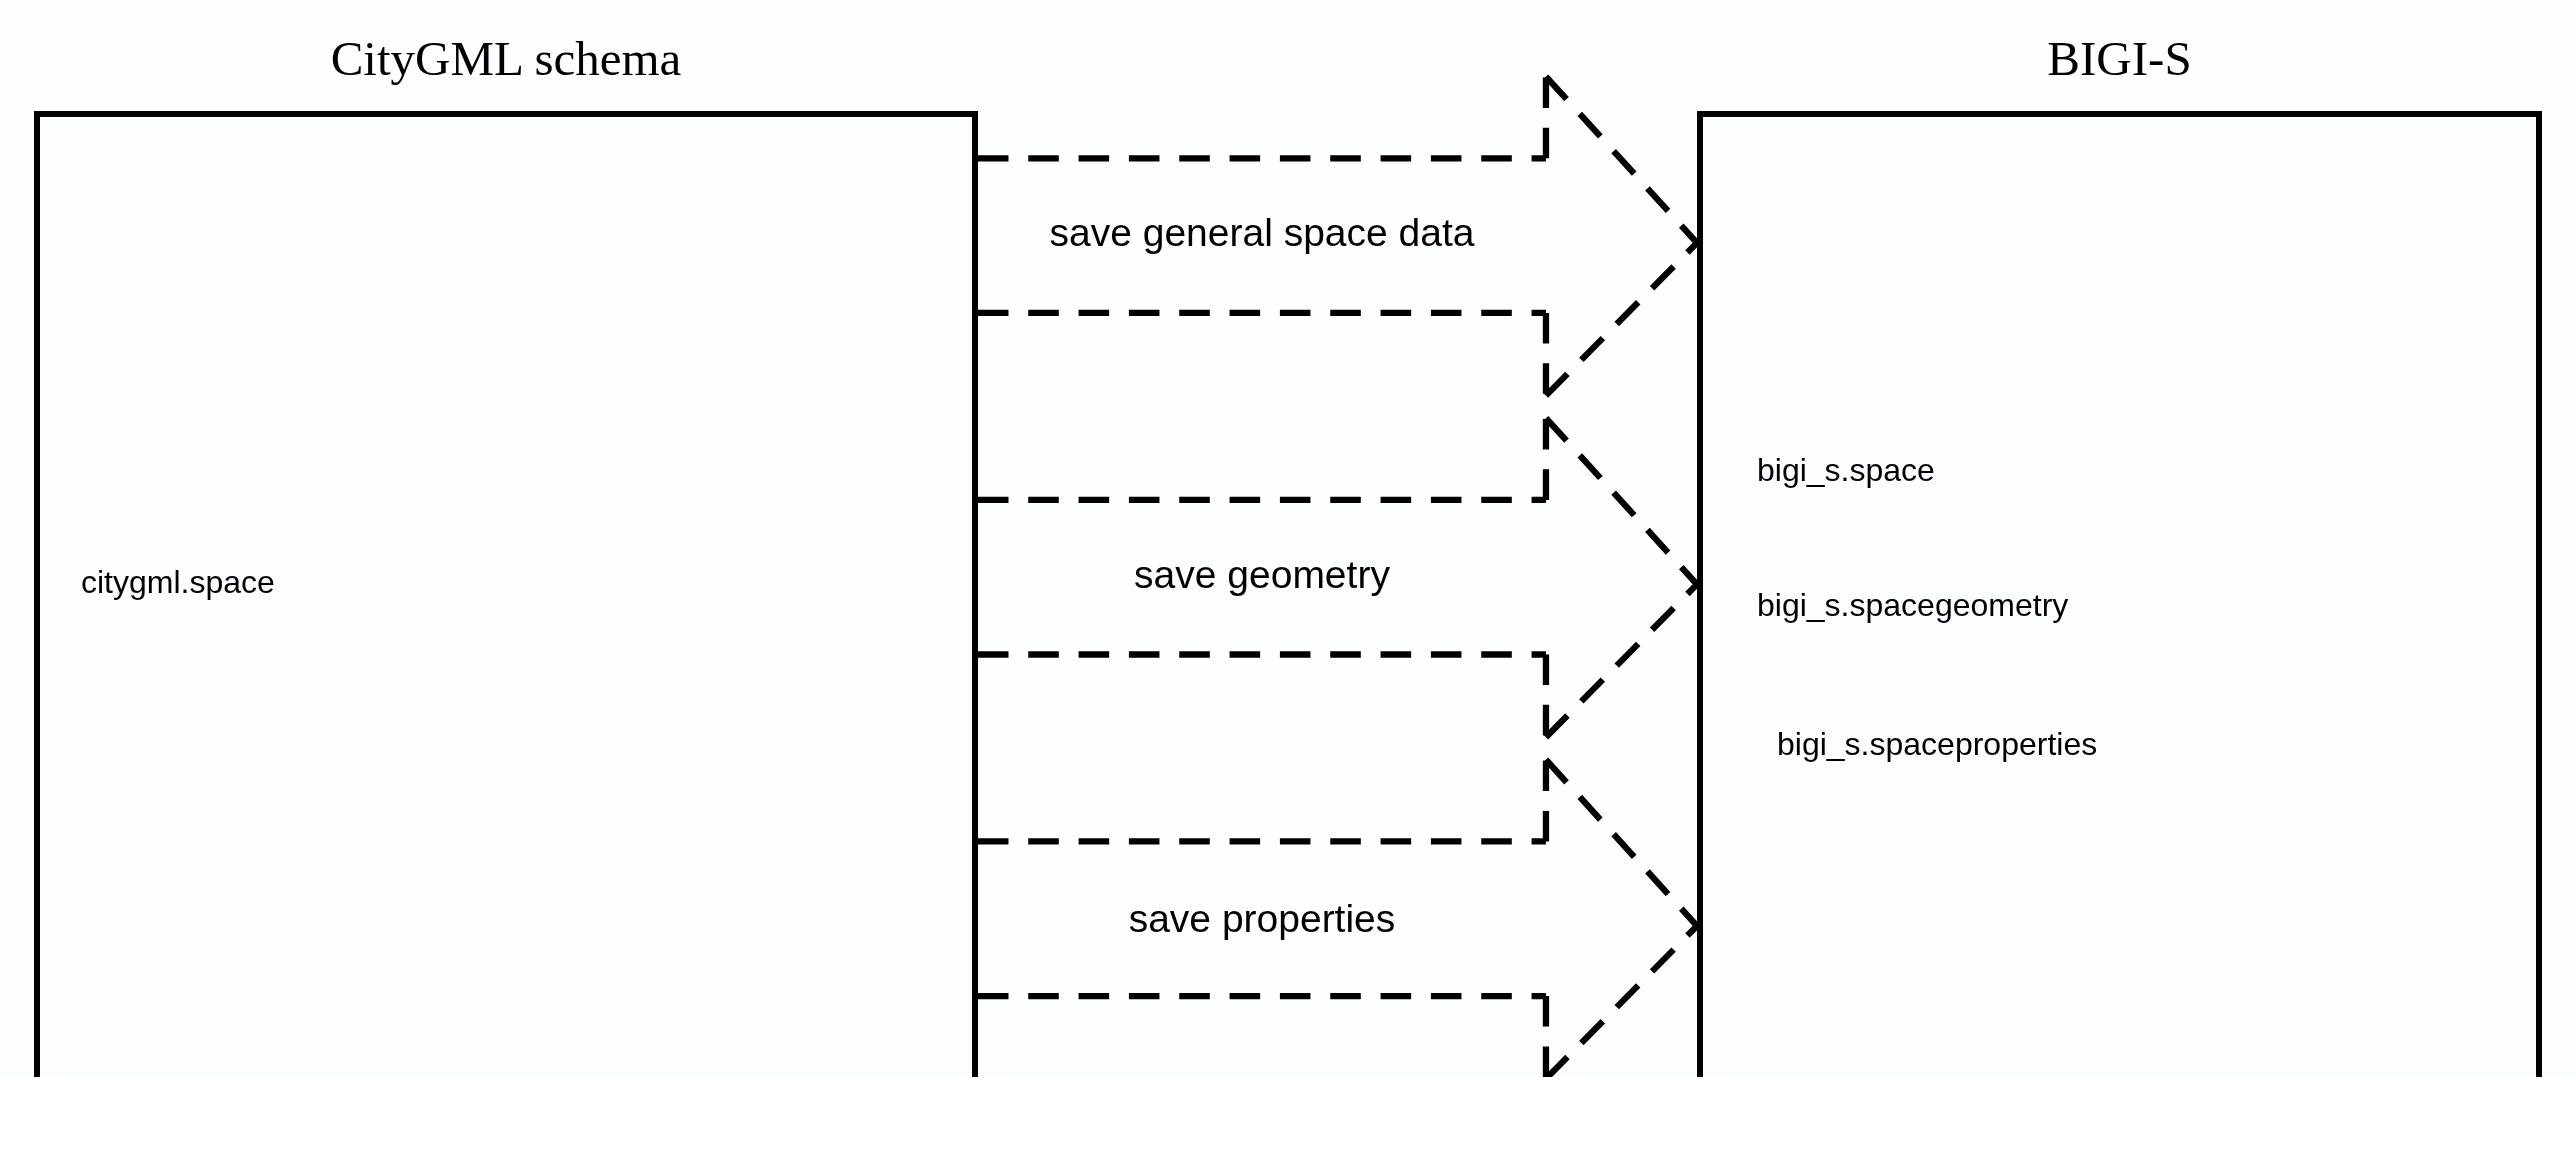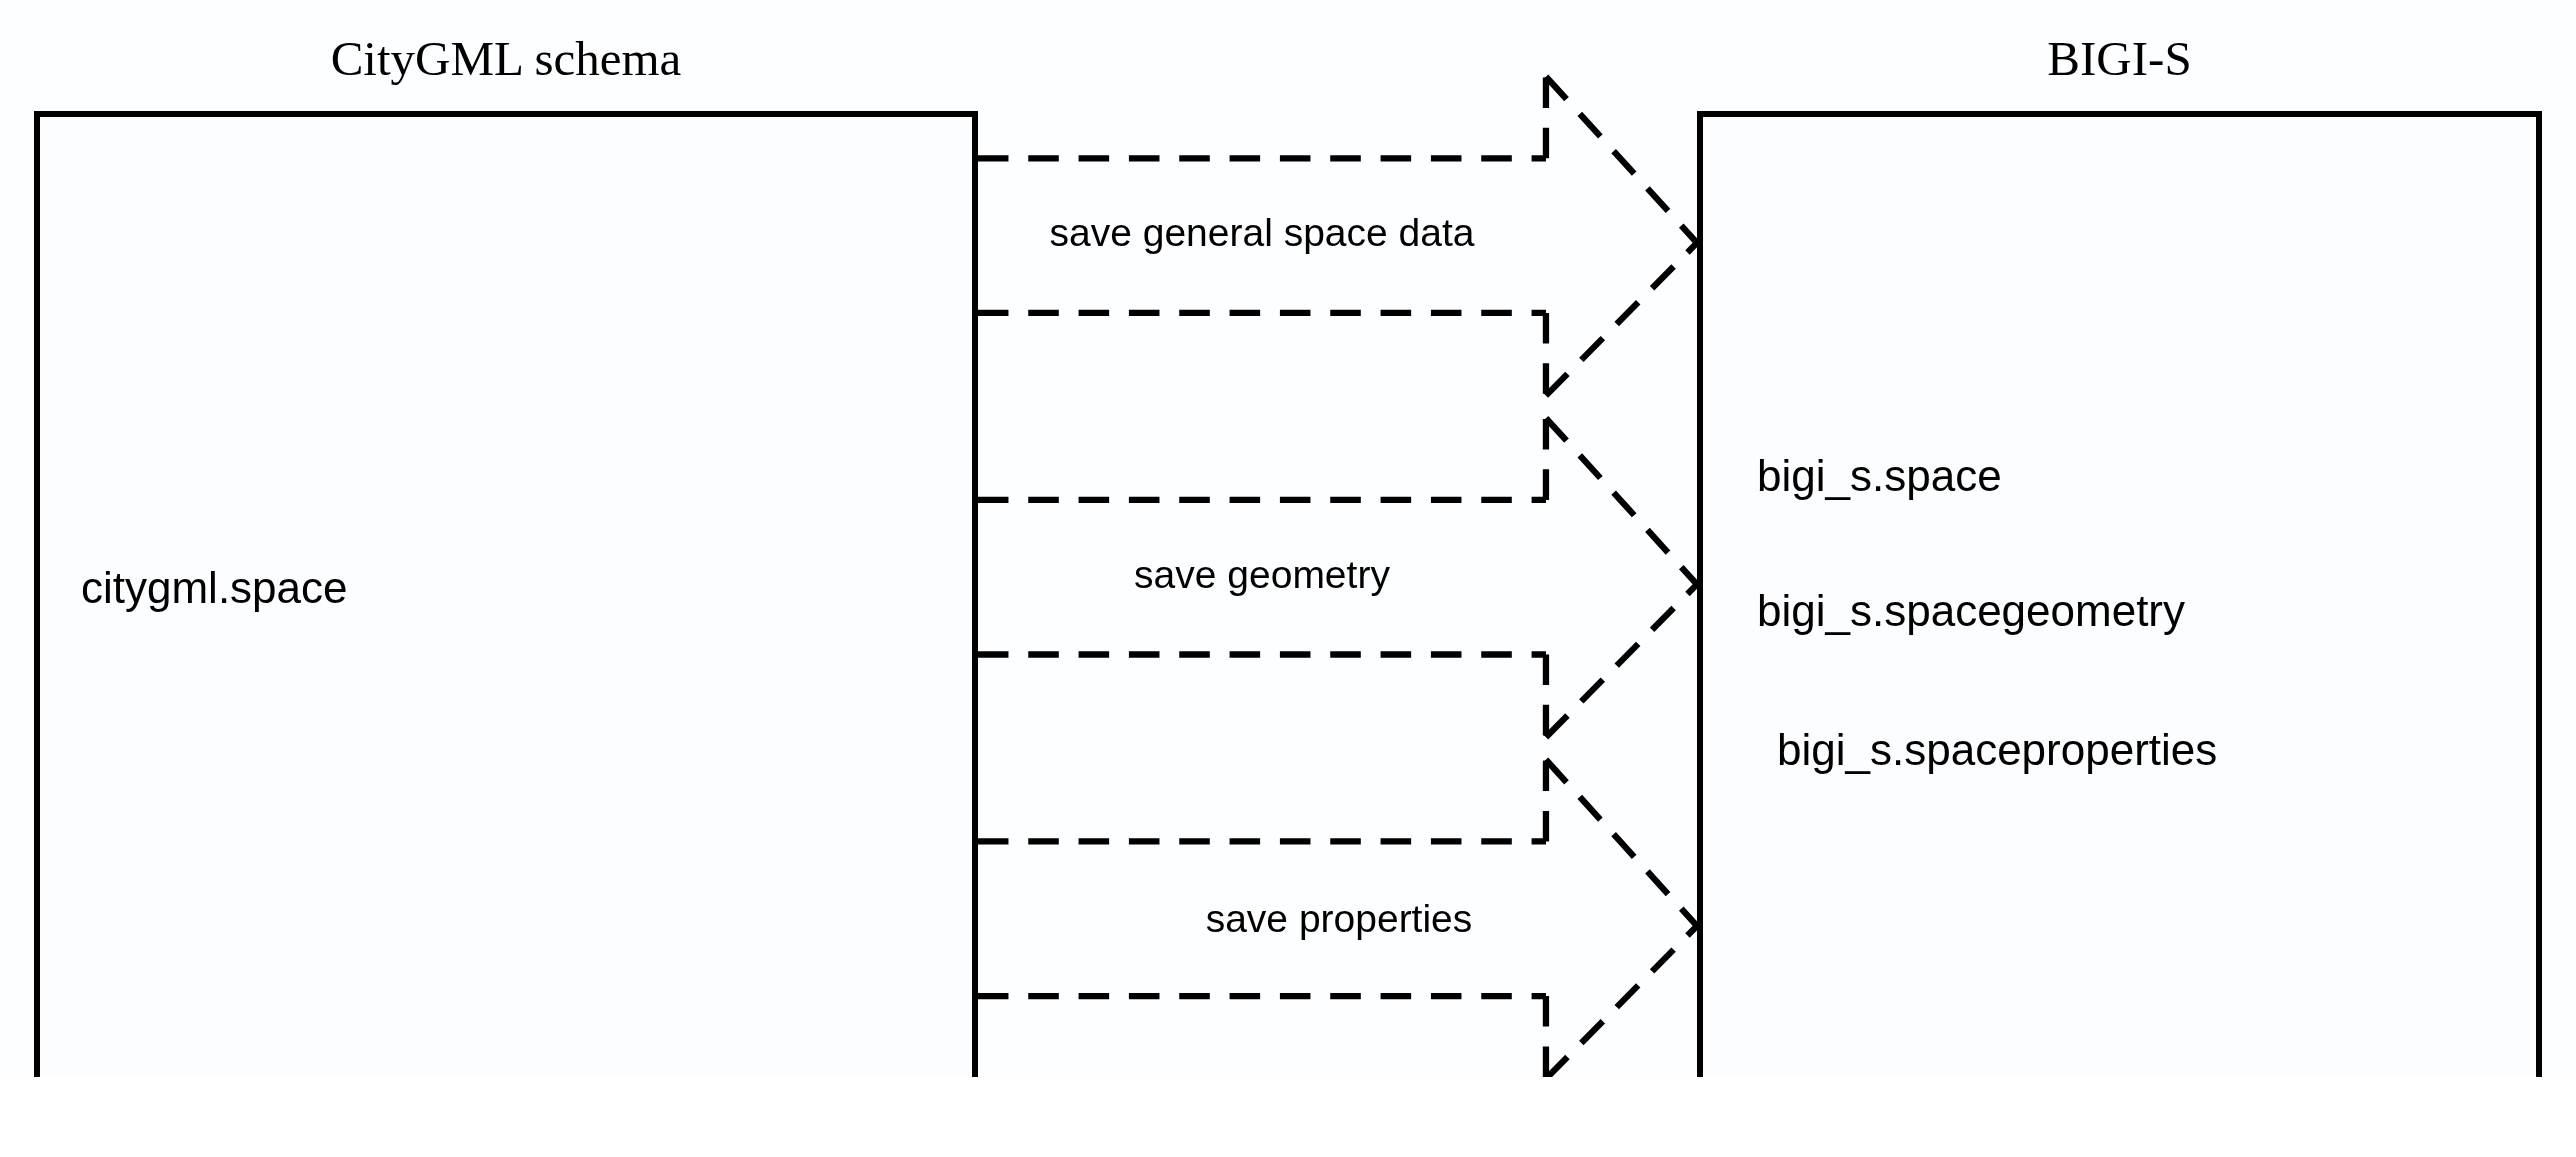--- a/index.html
+++ b/index.html
@@ -32,21 +32,21 @@
     box-sizing: border-box;
     border: 6.3px solid #000000;
     background: #fcfdff;
   }
   #box-citygml { left: 34px;   top: 111px; width: 944px; height: 1011px; }
   #box-bigis   { left: 1697px; top: 111px; width: 845px;  height: 1011px; }
 
   .box-label {
     position: absolute;
     font-family: "Liberation Sans", sans-serif;
-    font-size: 44px;
+    font-size: 32px;
     color: #000000;
     white-space: nowrap;
     line-height: 1;
   }
   #label-citygml-space     { left: 81px;   top: 566px; }
   #label-bigis-space       { left: 1757px; top: 454px; }
   #label-bigis-geometry    { left: 1757px; top: 589px; }
   #label-bigis-properties  { left: 1757px; top: 728px; margin-left: 20px; }
 
   .flow-svg {
@@ -68,21 +68,21 @@
     position: absolute;
     font-family: "Liberation Sans", sans-serif;
     font-size: 39px;
     color: #000000;
     white-space: nowrap;
     text-align: center;
     line-height: 1;
   }
   #arrow-label-0 { left: 978px; top: 213px;  width: 568px; }
   #arrow-label-1 { left: 978px; top: 555px;  width: 568px; }
-  #arrow-label-2 { left: 1034px; top: 899px; width: 568px; padding-left: 21px; }
+  #arrow-label-2 { left: 978px; top: 899px; width: 568px; }
 </style>
 </head>
 <body>
 
 <div id="canvas">
 
   <div class="title" id="title-left">CityGML schema</div>
 
   <div class="title" id="title-right">BIGI-S</div>
 

